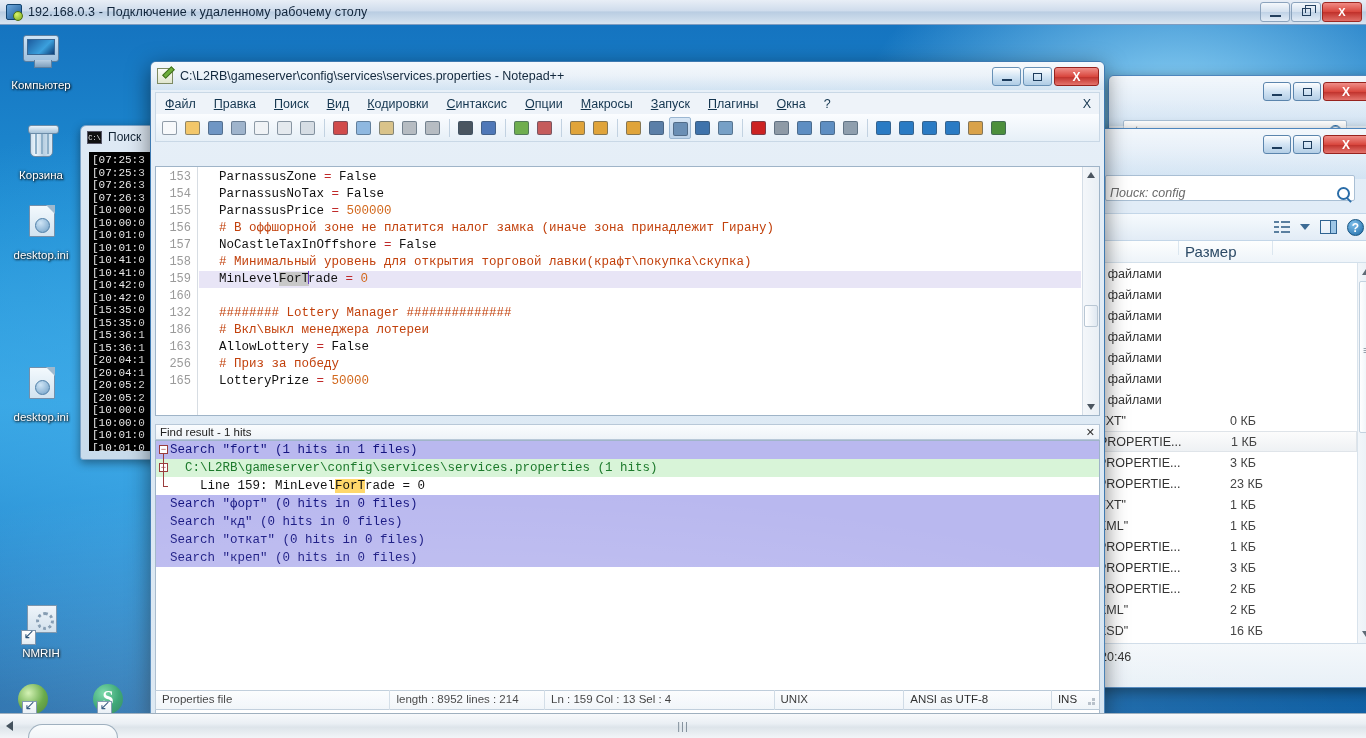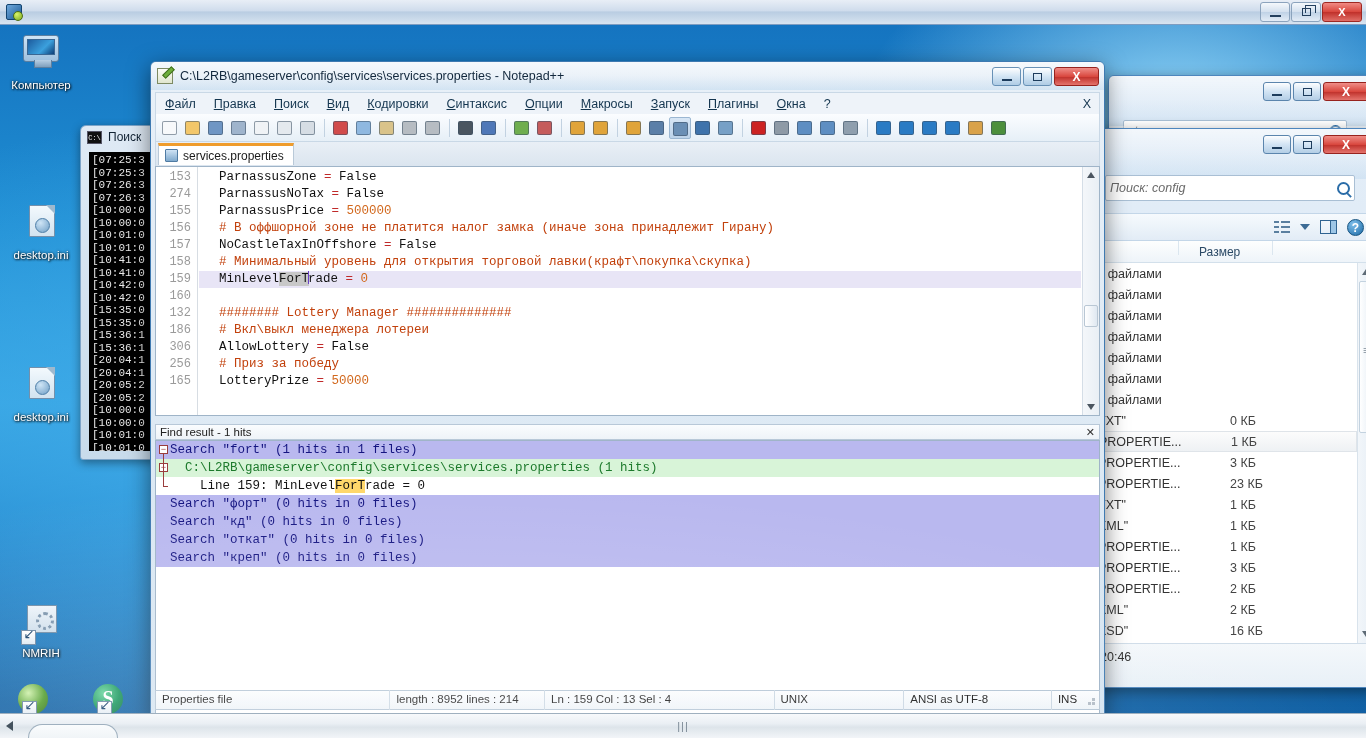--- a/index.html
+++ b/index.html
@@ -253,21 +253,21 @@
     border: 1px solid #14527f;
   }
 
   #exp-colhead {
     position: absolute; left: 1px; right: 1px; top: 112px; height: 22px;
     background: linear-gradient(to bottom, #fdfefe, #eef4f9);
     border-bottom: 1px solid #d3e0eb;
   }
   #exp-colhead .col {
     position: absolute; top: 0; height: 14px; line-height: 22px;
-    font-size: 12px; color: #2c4a66; padding-left: 20px;
+    font-size: 15px; color: #2c4a66; padding-left: 6px;
     border-left: 1px solid #dbe6ef;
   }
   #exp-list {
     position: absolute; left: 1px; right: 18px; top: 134px; bottom: 44px;
     background: #fff; overflow: hidden;
   }
   .exp-row {
     height: 21px; display: flex; align-items: center;
     font-size: 12.5px; color: #2a2a2a;
   }
@@ -509,38 +509,45 @@
     font-family: "Liberation Serif", serif;
   }
 </style>
 </head>
 <body>
 
 <div id="rdp-root">
 
   <div id="rdp-titlebar">
     <div class="rdp-icon"></div>
+    <span id="rdp-title-text">192.168.0.3 - Подключение к удаленному рабочему столу</span>
     <div class="rdp-winbtns">
       <div class="rdp-btn">
           <span class="minglyph"></span>
         </div>
       <div class="rdp-btn">
           <span class="restglyph"></span>
         </div>
       <div class="rdp-btn close">X</div>
     </div>
   </div>
 
   <div id="desktop">
 
     <div class="dicon" style="left:0px; top:8px;">
       <div class="glyph">
           <span class="ic-computer"></span>
         </div>
       <div class="lbl">Компьютер</div>
+    </div>
+    <div class="dicon" style="left:0px; top:98px;">
+      <div class="glyph">
+          <span class="ic-bin"></span>
+        </div>
+      <div class="lbl">Корзина</div>
     </div>
     <div class="dicon" style="left:0px; top:178px;">
       <div class="glyph">
           <span class="ic-file"></span>
         </div>
       <div class="lbl">desktop.ini</div>
     </div>
     <div class="dicon" style="left:0px; top:340px;">
       <div class="glyph">
           <span class="ic-file"></span>
@@ -620,21 +627,21 @@
           <div class="exp-btn">
               <span class="minglyph"></span>
             </div>
           <div class="exp-btn">
               <span class="restglyph"></span>
             </div>
           <div class="exp-btn close">X</div>
         </div>
       </div>
 
-      <div class="exp-search" style="left:14px; top:46px; width:250px; height:26px;">
+      <div class="exp-search" style="left:14px; top:46px; width:250px; height:26px;align-items:flex-end;">
         <span>Поиск: config</span>
         <span class="mag"></span>
       </div>
 
       <div id="exp-toolbar">
         <span class="tbicon">
             <span class="viewsicon"></span>
           </span>
         <span class="caret-dn"></span>
         <span class="paneicon"></span>
@@ -871,40 +878,34 @@
             <span style="position: absolute; left: 3px; top: 4px; width: 15px; height: 14px; border-radius: 2px; background: rgb(42, 123, 196); border: 1px solid rgba(60, 80, 100, 0.55);"></span>
           </span>
           <span class="tb">
             <span style="position: absolute; left: 3px; top: 4px; width: 15px; height: 14px; border-radius: 2px; background: rgb(217, 162, 74); border: 1px solid rgba(60, 80, 100, 0.55);"></span>
           </span>
           <span class="tb">
             <span style="position: absolute; left: 3px; top: 4px; width: 15px; height: 14px; border-radius: 2px; background: rgb(76, 143, 60); border: 1px solid rgba(60, 80, 100, 0.55);"></span>
           </span>
         </div>
 
-      <div id="npp-tabbar">
-        <div id="npp-tab">
-          <span class="tabicon"></span>
-          <span>services.properties</span>
-        </div>
-      </div>
 
       <div id="editor">
         <div class="gutter">
             <div class="gline">153</div>
-            <div class="gline">274</div>
+            <div class="gline">154</div>
             <div class="gline">155</div>
             <div class="gline">156</div>
             <div class="gline">157</div>
             <div class="gline">158</div>
             <div class="gline">159</div>
             <div class="gline">160</div>
             <div class="gline">132</div>
             <div class="gline">186</div>
-            <div class="gline">306</div>
+            <div class="gline">163</div>
             <div class="gline">256</div>
             <div class="gline">165</div>
           </div>
         <div class="code"><div class="cline"><span class="tk-key">ParnassusZone </span><span class="tk-op">= </span><span class="tk-key">False</span></div><div class="cline"><span class="tk-key">ParnassusNoTax </span><span class="tk-op">= </span><span class="tk-key">False</span></div><div class="cline"><span class="tk-key">ParnassusPrice </span><span class="tk-op">= </span><span class="tk-num">500000</span></div><div class="cline"><span class="tk-cmt"># В оффшорной зоне не платится налог замка (иначе зона принадлежит Гирану)</span></div><div class="cline"><span class="tk-key">NoCastleTaxInOffshore </span><span class="tk-op">= </span><span class="tk-key">False</span></div><div class="cline"><span class="tk-cmt"># Минимальный уровень для открытия торговой лавки(крафт\покупка\скупка)</span></div><div class="cline current"><span class="tk-key">MinLevel</span><span class="selbox tk-key">ForT</span><span class="caret"></span><span class="tk-key">rade </span><span class="tk-op">= </span><span class="tk-num">0</span></div><div class="cline"></div><div class="cline"><span class="tk-cmt">######## Lottery Manager ##############</span></div><div class="cline"><span class="tk-cmt"># Вкл\выкл менеджера лотереи</span></div><div class="cline"><span class="tk-key">AllowLottery </span><span class="tk-op">= </span><span class="tk-key">False</span></div><div class="cline"><span class="tk-cmt"># Приз за победу</span></div><div class="cline"><span class="tk-key">LotteryPrize </span><span class="tk-op">= </span><span class="tk-num">50000</span></div></div>
         <div id="editor-vscroll">
           <span class="a-up"></span>
           <span class="thumb"></span>
           <span class="a-dn"></span>
         </div>
       </div>

